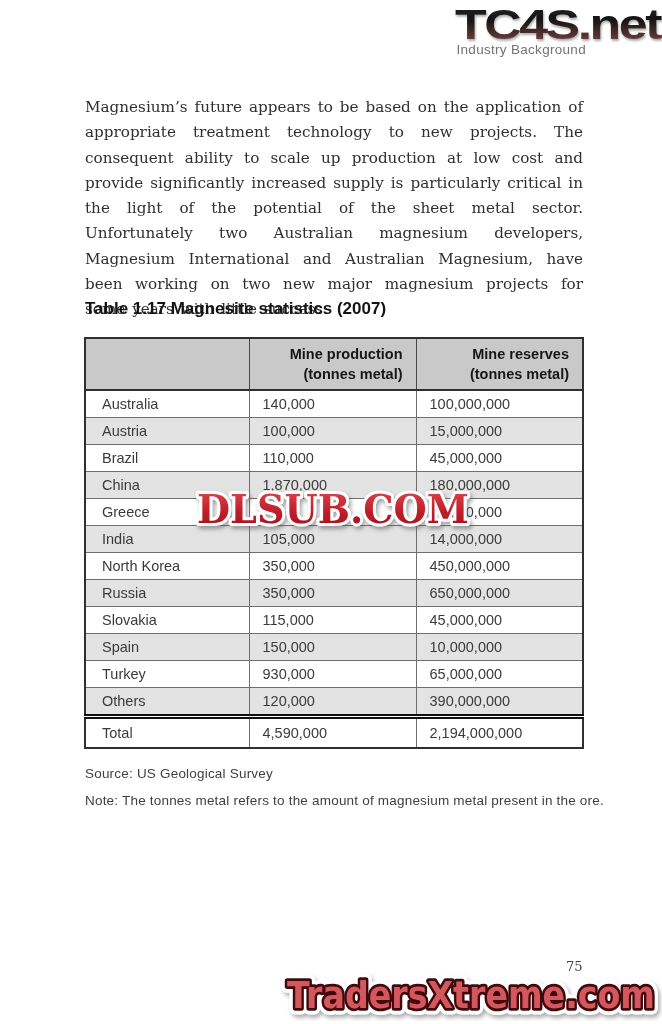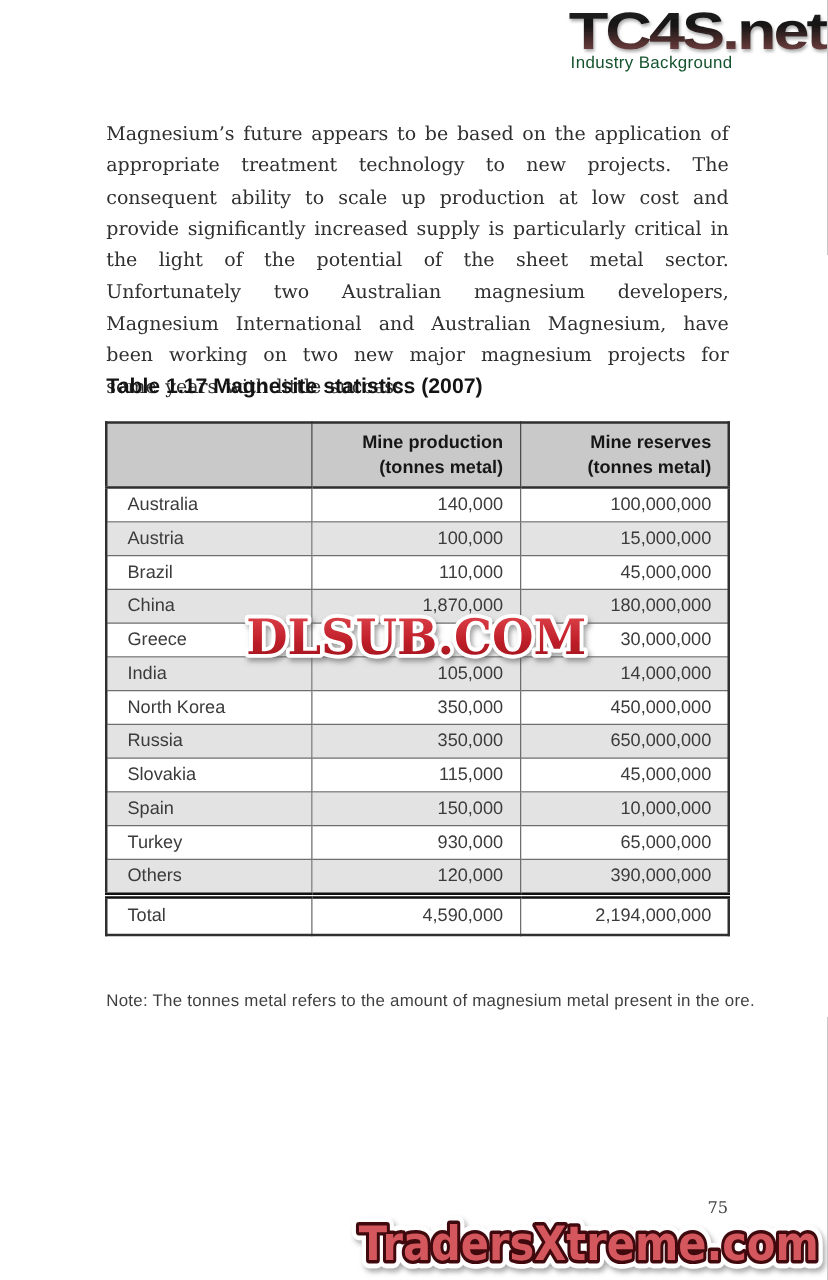--- a/index.html
+++ b/index.html
@@ -8,21 +8,21 @@
     width:662px;height:1024px;
     background:#ffffff;
     overflow:hidden;
     font-family:"Liberation Sans",sans-serif;
     margin:0 auto;
   }
   
   .tc4s-logo{position:absolute;left:420px;top:0px;width:242px;height:50px;}
   .industry-subtitle{
     position:absolute;right:76px;top:42px;
-    font-size:13.5px;color:#14532d;letter-spacing:.3px;
+    font-size:13.5px;color:#737373;letter-spacing:.3px;
     font-family:"Liberation Sans",sans-serif;
   }
   
   .paragraph{
     position:absolute;left:85px;top:95px;width:498px;
     font-family:"DejaVu Serif",serif;
     font-size:15.2px;line-height:25.3px;color:#2f2f2f;
     text-align:justify;word-spacing:2px;
   }
   
@@ -46,21 +46,21 @@
     border:1px solid #4a4a4a;border-bottom:2px solid #2f2f2f;
     font-weight:bold;color:#161616;font-size:14.5px;line-height:20px;
     text-align:right;padding:2px 13px 2px 2px;vertical-align:middle;margin-top:28px;
   }
   table.stats td{
     border:1px solid #6e6e6e;
     height:26px;padding:0 13px;
     white-space:nowrap;overflow:hidden;
   }
   table.stats td.country{text-align:left;padding-left:16px;}
-  table.stats td.production,table.stats td.reserves{text-align:right;}
+  table.stats td.production,table.stats td.reserves{}
   table.stats tr.striped td{background:#e3e3e3;}
   table.stats tr.total-row td{
     border-top:5px double #111;height:28px;background:#fff;
   }
   
   .watermark{position:absolute;left:188px;top:480px;width:290px;height:58px;pointer-events:none;}
   
   .source-line,.note-line{
     position:absolute;left:85px;
     font-size:13.5px;color:#3f3f3f;letter-spacing:.2px;
@@ -200,20 +200,21 @@
       </linearGradient>
       <filter id="wmshadow" x="-15%" y="-25%" width="130%" height="160%">
         <feDropShadow dx="2" dy="3" stdDeviation="2" flood-color="#555" flood-opacity="0.55"></feDropShadow>
       </filter>
     </defs>
     <g filter="url(#wmshadow)">
       <text x="145" y="43" text-anchor="middle" textLength="272" lengthAdjust="spacingAndGlyphs" font-family="DejaVu Serif, serif" font-size="39" font-weight="bold" fill="url(#wmgrad)" stroke="#ffffff" stroke-width="6" paint-order="stroke" stroke-linejoin="round">DLSUB.COM</text>
     </g>
   </svg>
 
+  <div class="source-line">Source: US Geological Survey</div>
   <div class="note-line">Note: The tonnes metal refers to the amount of magnesium metal present in the ore.</div>
 
   <div class="page-number">75</div>
 
   <svg class="footer-logo" viewBox="0 0 382 56">
     <defs>
       <filter id="ftshadow" x="-10%" y="-20%" width="125%" height="160%">
         <feDropShadow dx="2" dy="3" stdDeviation="2" flood-color="#888" flood-opacity="0.7"></feDropShadow>
       </filter>
     </defs>

